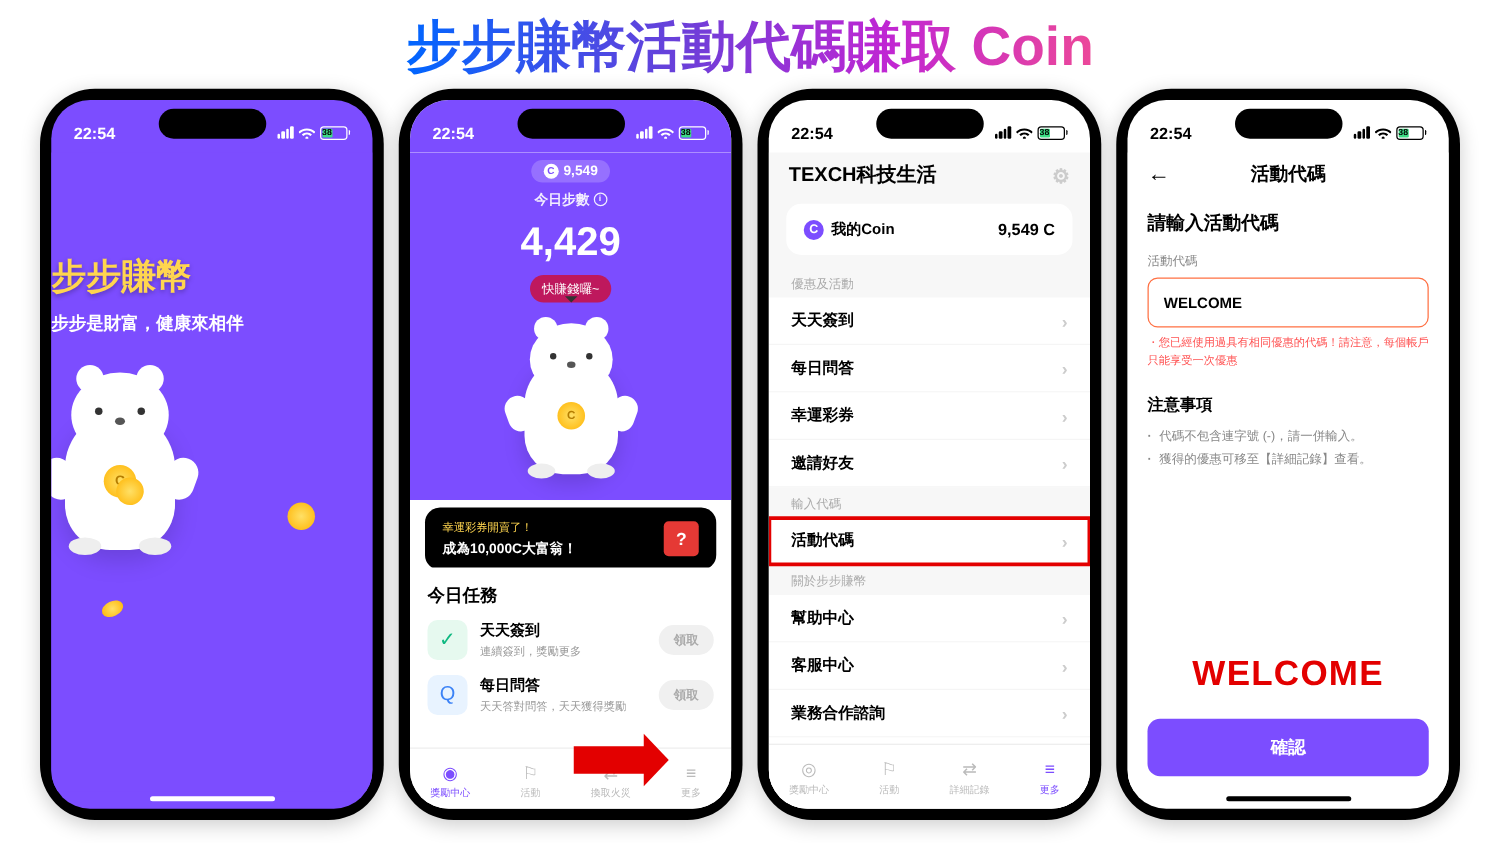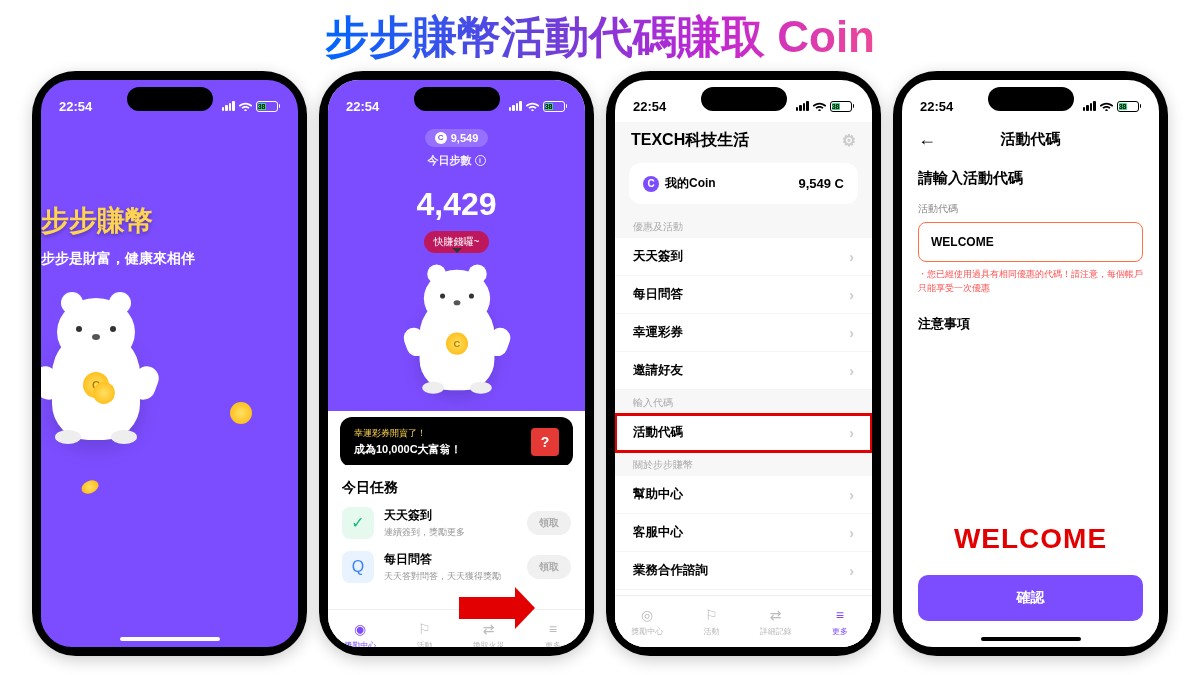--- a/index.html
+++ b/index.html
@@ -48,21 +48,21 @@
 .mascot-foot-l{left:14px} .mascot-foot-r{right:14px}
 .float-coin { position:absolute; width:22px; height:22px; background:radial-gradient(circle,#ffe066 0%,#ffb300 100%); border-radius:50%; }
 .fc1{top:260px;left:52px;transform:rotate(-20deg)} .fc2{top:280px;right:46px} .fc3{bottom:140px;left:40px;width:18px;height:12px;border-radius:50%;transform:rotate(-25deg)}
 
 
 .home { flex:1; display:flex; flex-direction:column; }
 .home-top { background:#7c4dff; color:#fff; text-align:center; padding: 4px 0 10px; position:relative; flex-shrink:0; }
 .coin-pill { display:inline-flex; align-items:center; gap:4px; background:rgba(255,255,255,.2); padding:3px 10px; border-radius:12px; font-size:11px; font-weight:600; }
 .coin-pill .c-icon { width:12px; height:12px; background:#fff; color:#7c4dff; border-radius:50%; font-size:8px; display:flex; align-items:center; justify-content:center; font-weight:700; }
 .steps-label { font-size: 11px; margin-top: 6px; opacity:.9; display:flex; align-items:center; justify-content:center; gap:3px;font-weight:bold; }
-.steps-value { font-size: 32px; font-weight: 700; margin-top: 18px; }
+.steps-value { font-size: 32px; font-weight: 700; margin-top: 8px; }
 .info-icon { width:11px; height:11px; border:1px solid #fff; border-radius:50%; display:inline-flex; align-items:center; justify-content:center; font-size:7px; }
 .bubble { background:#be185d; color:#fff; padding:4px 10px; border-radius:12px; font-size:10px; display:inline-block; margin-top:8px; position:relative; }
 .bubble:after { content:''; position:absolute; bottom:-5px; left:50%; transform:translateX(-50%); border:5px solid transparent; border-top-color:#333; }
 .mascot.small { transform: scale(0.85); margin: 6px auto 0; }
 .promo-card { margin: 6px 12px; background:#000000; border-radius:12px; padding:10px 14px; color:#fff; font-size:10px; display:flex; align-items:center; justify-content:space-between; flex-shrink:0; }
 .promo-text .line1 { color:#ffd54f; font-size:9px; }
 .promo-text .line2 { font-weight:700; font-size:11px; margin-top:2px; }
 .promo-icon { width:28px; height:28px; background:#e53935; border-radius:4px; position:relative; }
 .promo-icon:after { content:'?'; position:absolute; inset:0; display:flex; align-items:center; justify-content:center; color:#fff; font-weight:700; font-size:14px; }
 .white-panel { background:#fff; flex:1; border-radius:16px 16px 0 0; margin-top:-8px; padding:14px; }
@@ -405,20 +405,28 @@
     <div class="content code-page">
       <div class="nav-header">
             <span class="back-arrow">←</span>
             <span>活動代碼</span>
           </div>
       <div class="prompt">請輸入活動代碼</div>
       <div class="field-label">活動代碼</div>
       <div class="code-input">WELCOME</div>
       <div class="error-text">・您已經使用過具有相同優惠的代碼！請注意，每個帳戶只能享受一次優惠</div>
       <div class="notes-title">注意事項</div>
+      <div class="notes-list">
+        <div class="note-item">
+              <span>代碼不包含連字號 (-)，請一併輸入。</span>
+            </div>
+        <div class="note-item">
+              <span>獲得的優惠可移至【詳細記錄】查看。</span>
+            </div>
+      </div>
       <div style="flex:1"></div>
       <div class="welcome-stamp">WELCOME</div>
       <div class="confirm-btn">確認</div>
     </div>
     <div class="home-indicator"></div>
   </div>
 </div>
 
 </div>
 

